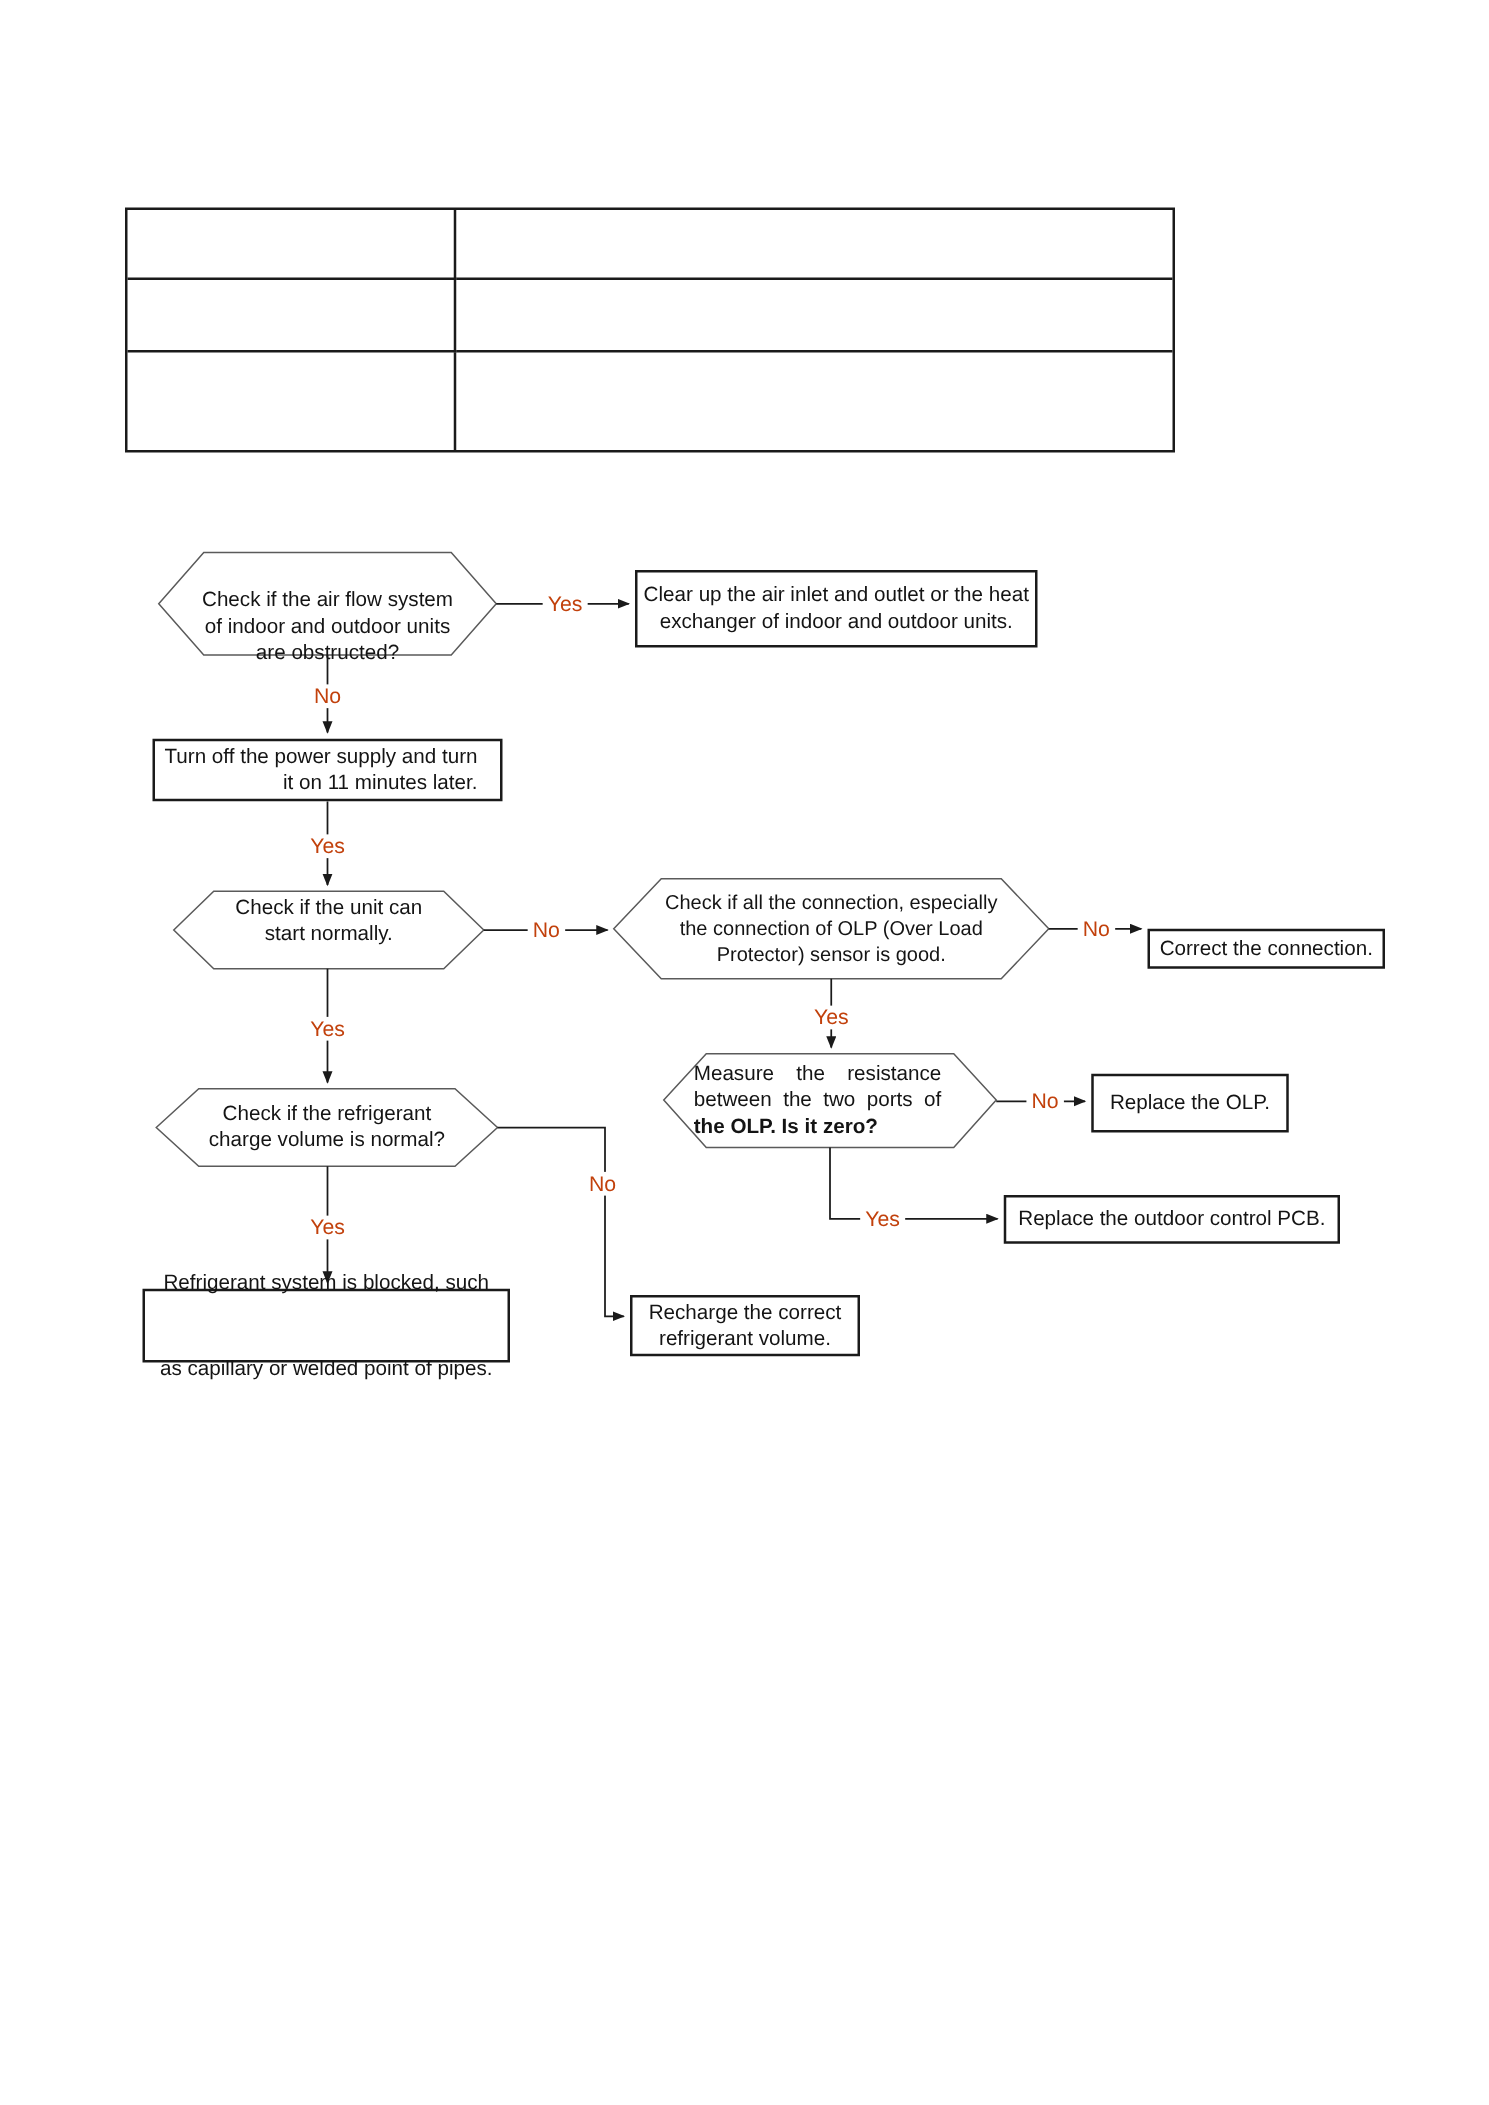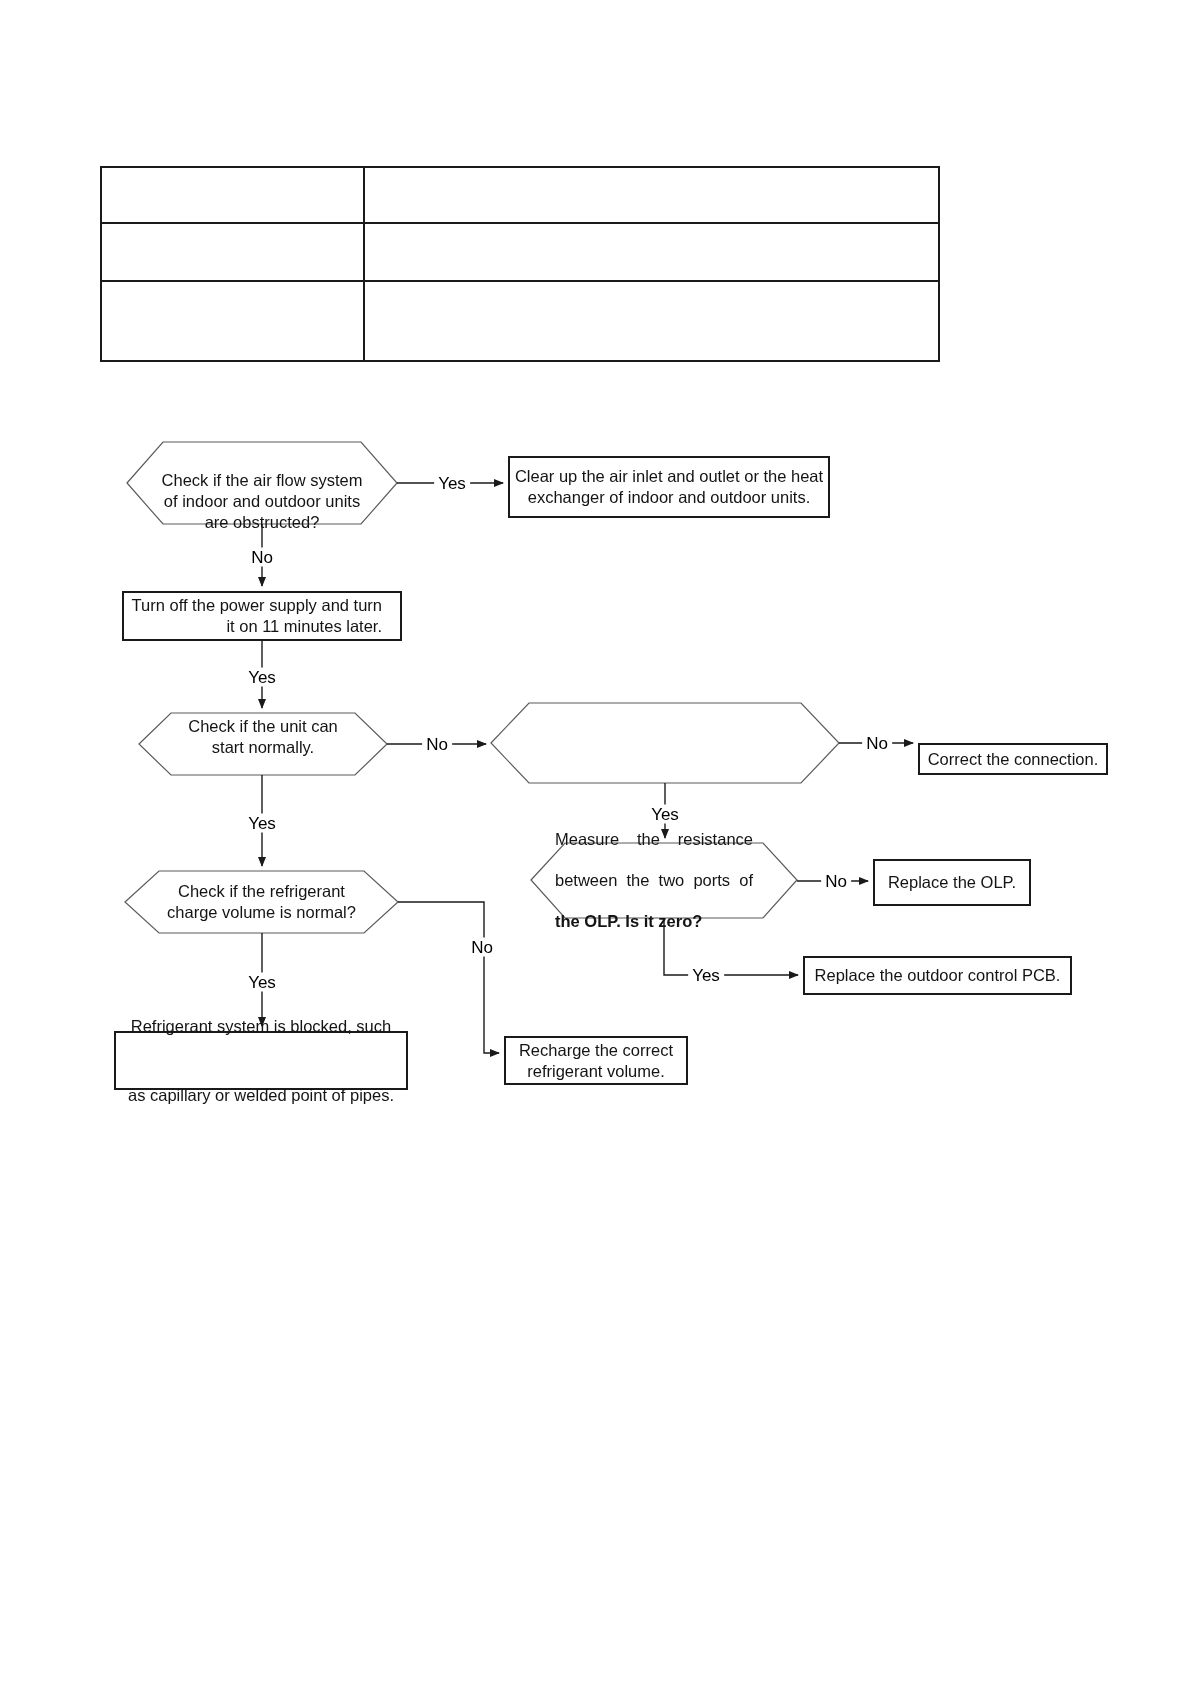--- a/index.html
+++ b/index.html
@@ -26,21 +26,21 @@
     font-size:16.5px;line-height:21px;color:#141414;text-align:center;
   }
   .rect{background:#fff;border:2px solid #1a1a1a;}
   .hexlabel{background:transparent;}
   .left-align{text-align:right;padding-left:5px;padding-right:18px;}
   .ln{white-space:nowrap;}
   .justify .jln{white-space:normal;text-align:justify;text-align-last:justify;}
   .justify .lastln{text-align:left;font-weight:bold;}
   .edge-label{
     position:absolute;transform:translate(-50%,-50%);
-    background:#ffffff;padding:0 4px;font-size:17px;color:#000000;line-height:19px;
+    background:#ffffff;padding:0 4px;font-size:17px;color:#c2410c;line-height:19px;
   }
 </style>
 </head>
 <body>
 
 <div id="page">
 
   <div id="spec-table">
     <div class="cell c-left r-top"></div>
     <div class="cell r-top"></div>
@@ -80,21 +80,26 @@
 
   <div class="node hexlabel" style="left:127px;top:460px;width:270px;height:82px;">
     <div class="ln">Check if the air flow system</div>
     <div class="ln">of indoor and outdoor units</div>
     <div class="ln">are obstructed?</div>
   </div>
   <div class="node hexlabel" style="left:139px;top:713px;width:248px;height:48px;">
     <div class="ln">Check if the unit can</div>
     <div class="ln">start normally.</div>
   </div>
-  <div class="node hexlabel justify" style="left:555px;top:843px;width:198px;height:75px;gap:20px;">
+  <div class="node hexlabel" style="left:491px;top:703px;width:348px;height:80px;font-size:16px;">
+    <div class="ln">Check if all the connection, especially</div>
+    <div class="ln">the connection of OLP (Over Load</div>
+    <div class="ln">Protector) sensor is good.</div>
+  </div>
+  <div class="node hexlabel justify" style="left:555px;top:843px;width:198px;height:75px;">
     <div class="jln">Measure the resistance</div>
     <div class="jln">between the two ports of</div>
     <div class="ln lastln">the OLP. Is it zero?</div>
   </div>
   <div class="node hexlabel" style="left:125px;top:871px;width:273px;height:62px;">
     <div class="ln">Check if the refrigerant</div>
     <div class="ln">charge volume is normal?</div>
   </div>
 
   <div class="node rect" style="left:508px;top:456px;width:322px;height:62px;">

